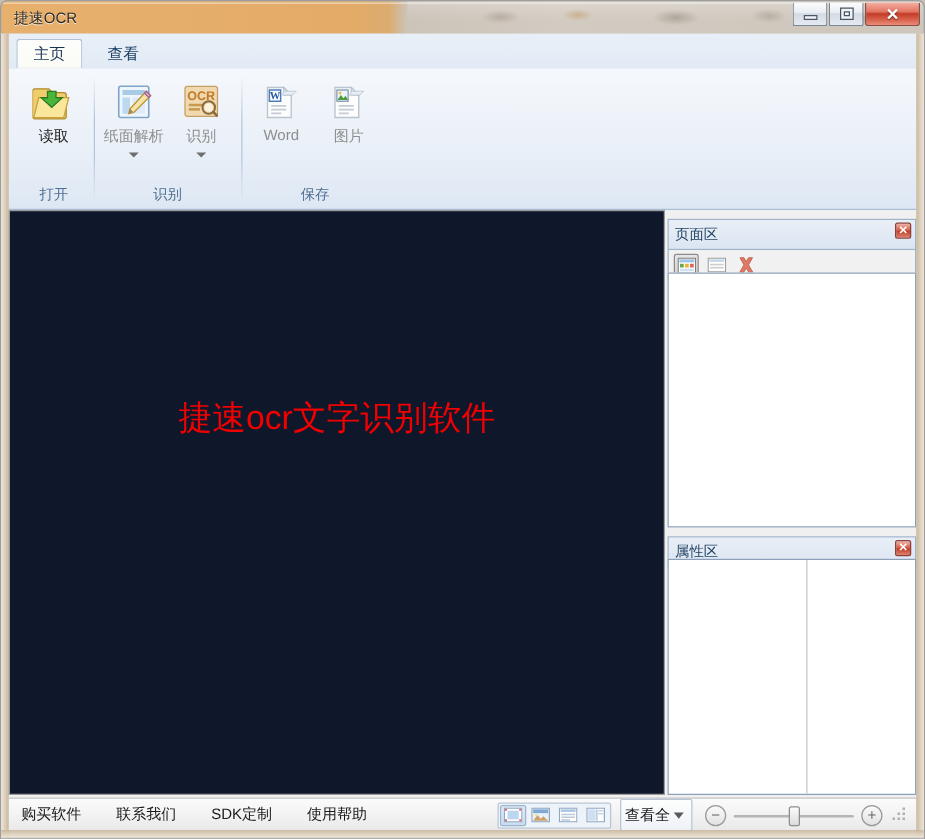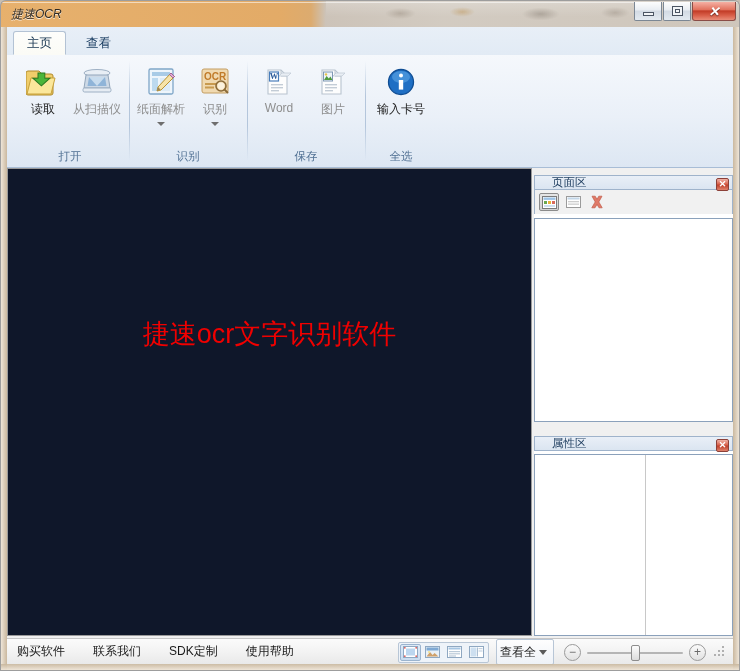--- a/index.html
+++ b/index.html
@@ -27,21 +27,20 @@
         rgba(232,176,106,0.96) 0%,
         rgba(228,170,100,0.96) 38%,
         rgba(222,169,104,0.9) 42%,
         rgba(205,196,186,0.85) 44%,
         rgba(213,206,197,0.8) 60%,
         rgba(208,200,190,0.8) 100%);
     border: 1px solid #9d9d9d;
     border-bottom: none;
     border-radius: 6px 6px 0 0;
     overflow: hidden;
-    font-style: italic;
   }
   .titlebar-blurspecks {
     position: absolute; left: 44%; top: 0; right: 0; bottom: 0;
     background:
       radial-gradient(ellipse 22px 8px at 18% 48%, rgba(150,138,124,0.45), rgba(150,138,124,0) 70%),
       radial-gradient(ellipse 18px 7px at 33% 42%, rgba(190,150,90,0.5), rgba(190,150,90,0) 70%),
       radial-gradient(ellipse 26px 9px at 52% 50%, rgba(120,110,100,0.4), rgba(120,110,100,0) 72%),
       radial-gradient(ellipse 20px 8px at 70% 45%, rgba(140,128,116,0.38), rgba(140,128,116,0) 72%),
       radial-gradient(ellipse 24px 8px at 88% 52%, rgba(130,120,110,0.35), rgba(130,120,110,0) 72%),
       linear-gradient(to bottom, rgba(255,255,255,0.22), rgba(255,255,255,0) 60%);
@@ -235,28 +234,28 @@
     top: -68px;
   }
 
   .rightcol {
     position: absolute;
     left: 527px; top: 0; right: 0; bottom: 0;
   }
 
   .panel { position: absolute; left: 0; right: 0; background: #fff; }
   .panel-pages { top: 7px; height: 247px; }
-  .panel-props { top: 268px; bottom: 0; }
+  .panel-props { top: 261px; bottom: 0; }
 
   .panel-title {
-    height: 15px;
+    height: 25px;
     background: linear-gradient(to bottom, #e9eff7 0%, #dbe5f1 100%);
     border: 1px solid #9fb3cb;
     display: flex; align-items: center;
-    padding-left: 17px;
+    padding-left: 5px;
     position: relative;
   }
   .panel-title span.t {
     font-size: 11.5px; color: #1d3category; color: #1d3c5e;
   }
   .panel-close {
     position: absolute; right: 3px; top: 2px;
     width: 13px; height: 13px;
     border: 1px solid #8c4038;
     border-radius: 2px;
@@ -430,32 +429,20 @@
           <div class="group-items">
             <div class="rbtn">
               <div class="ico">
                 <svg width="34" height="32" viewBox="0 0 34 32">
                   <path d="M2 5 h11 l3 3 h9 a2 2 0 0 1 2 2 v17 a2 2 0 0 1 -2 2 h-23 a2 2 0 0 1 -2 -2 v-20 a2 2 0 0 1 2 -2 z" fill="#f0cd6a" stroke="#b08a2a" stroke-width="1"></path>
                   <path d="M5 12 h24 l-4 16 h-24 z" fill="#fbe79b" stroke="#c8a13a" stroke-width="1"></path>
                   <path d="M20 6 v6 h-6 l10 9 l10 -9 h-6 v-6 z" transform="translate(-5,2) scale(0.85)" fill="#4bb53a" stroke="#2b7a22" stroke-width="1.2"></path>
                 </svg>
               </div>
               <div class="lbl">读取</div>
-            </div>
-            <div class="rbtn">
-              <div class="ico">
-                <svg width="34" height="32" viewBox="0 0 34 32">
-                  <ellipse cx="17" cy="7" rx="13" ry="3.5" fill="#e8eef5" stroke="#9eb0c4" stroke-width="1"></ellipse>
-                  <path d="M6 9 L28 9 L30 22 L4 22 Z" fill="#cdd9e6" stroke="#93a6bb" stroke-width="1"></path>
-                  <path d="M9 11 L25 11 L26.5 20 L7.5 20 Z" fill="#8fb4d8"></path>
-                  <path d="M9 11 L25 11 L17 20 Z" fill="#dbe9f6" opacity="0.75"></path>
-                  <rect x="3" y="22" width="28" height="4" rx="1.6" fill="#e6ecf3" stroke="#9eb0c4" stroke-width="1"></rect>
-                </svg>
-              </div>
-              <div class="lbl dim">从扫描仪</div>
             </div>
           </div>
           <div class="group-label">打开</div>
         </div>
 
         <div class="group">
           <div class="group-items">
             <div class="rbtn">
               <div class="ico">
                 <svg width="32" height="30" viewBox="0 0 32 30">
@@ -520,37 +507,20 @@
                   <rect x="9" y="20" width="12" height="1.4" fill="#c3ccd6"></rect>
                   <rect x="9" y="23" width="8" height="1.4" fill="#c3ccd6"></rect>
                 </svg>
               </div>
               <div class="lbl dim">图片</div>
             </div>
           </div>
           <div class="group-label">保存</div>
         </div>
 
-        <div class="group">
-          <div class="group-items">
-            <div class="rbtn wide">
-              <div class="ico">
-                <svg width="32" height="32" viewBox="0 0 32 32">
-                  <circle cx="16" cy="16" r="12.5" fill="#1f6fc4"></circle>
-                  <circle cx="16" cy="16" r="12.5" fill="none" stroke="#0f4d93" stroke-width="1.3"></circle>
-                  <ellipse cx="16" cy="11" rx="9" ry="6" fill="#5fa8e8" opacity="0.6"></ellipse>
-                  <circle cx="16" cy="9.6" r="2" fill="#ffffff"></circle>
-                  <path d="M13.8 14 h4.4 v9.6 h-4.4 z" fill="#ffffff"></path>
-                </svg>
-              </div>
-              <div class="lbl">输入卡号</div>
-            </div>
-          </div>
-          <div class="group-label">全选</div>
-        </div>
 
       </div>
     </div>
 
     <div class="main">
 
       <div class="canvas">
         <div class="canvas-watermark">捷速ocr文字识别软件</div>
       </div>
 

